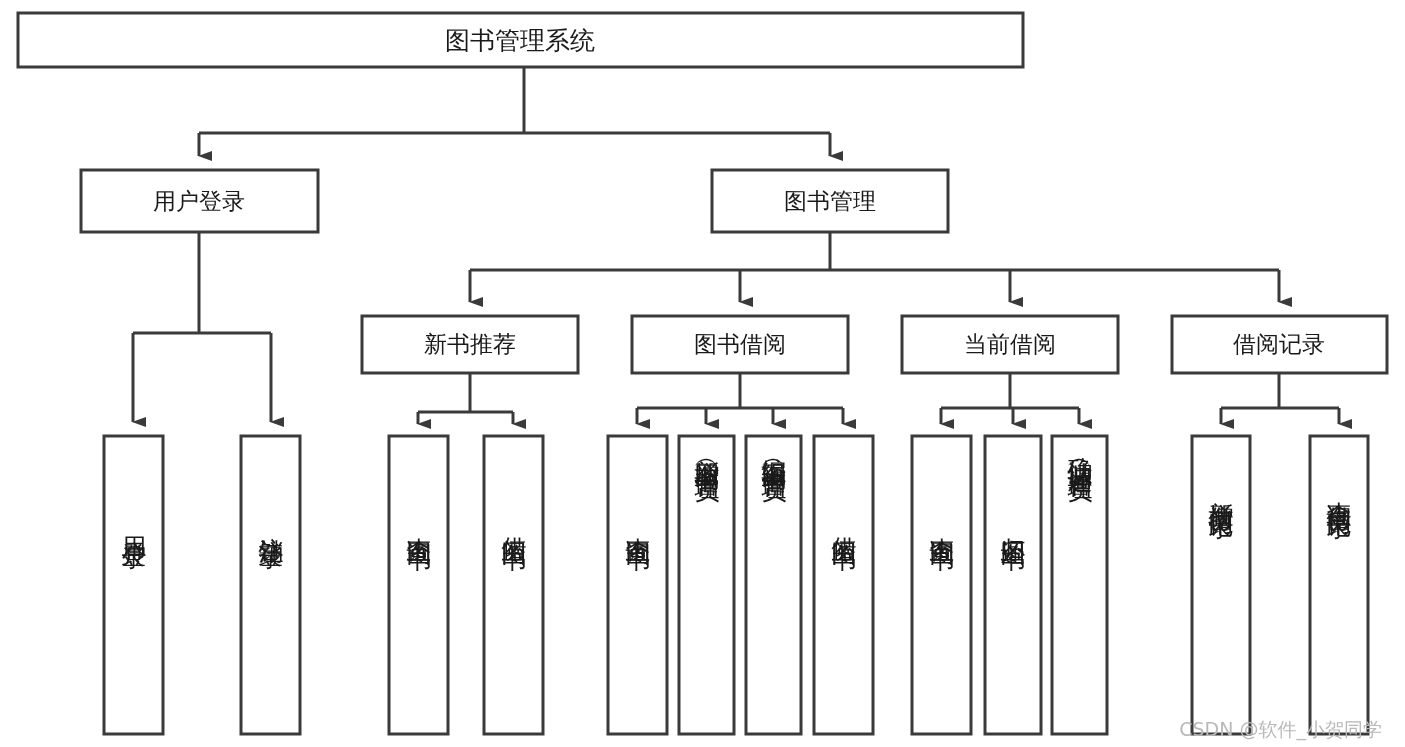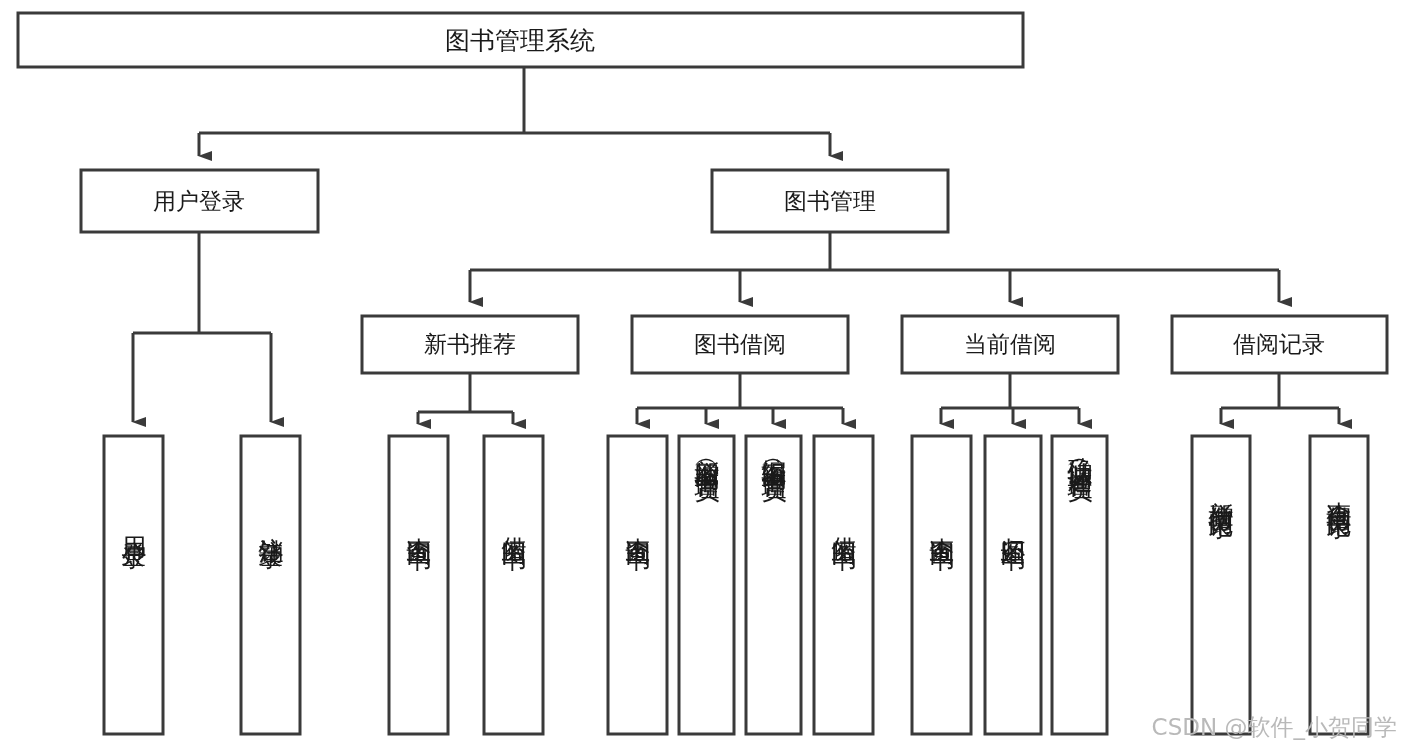--- a/index.html
+++ b/index.html
@@ -48,24 +48,24 @@
     letter-spacing: 3px;
   }
   .conn {
     stroke: #3a3a3a;
     stroke-width: 3;
     fill: none;
   }
   .arrow-head { fill: #3a3a3a; }
   .watermark {
     position: absolute;
-    right: 8px;
+    right: 23px;
     bottom: 4px;
     font-family: "DejaVu Sans", "Liberation Sans", sans-serif;
-    font-size: 23px;
+    font-size: 19px;
     color: #b9b9b9;
     white-space: nowrap;
     user-select: none;
   }
 </style>
 </head>
 <body>
 
 <div id="diagram-root">
 

